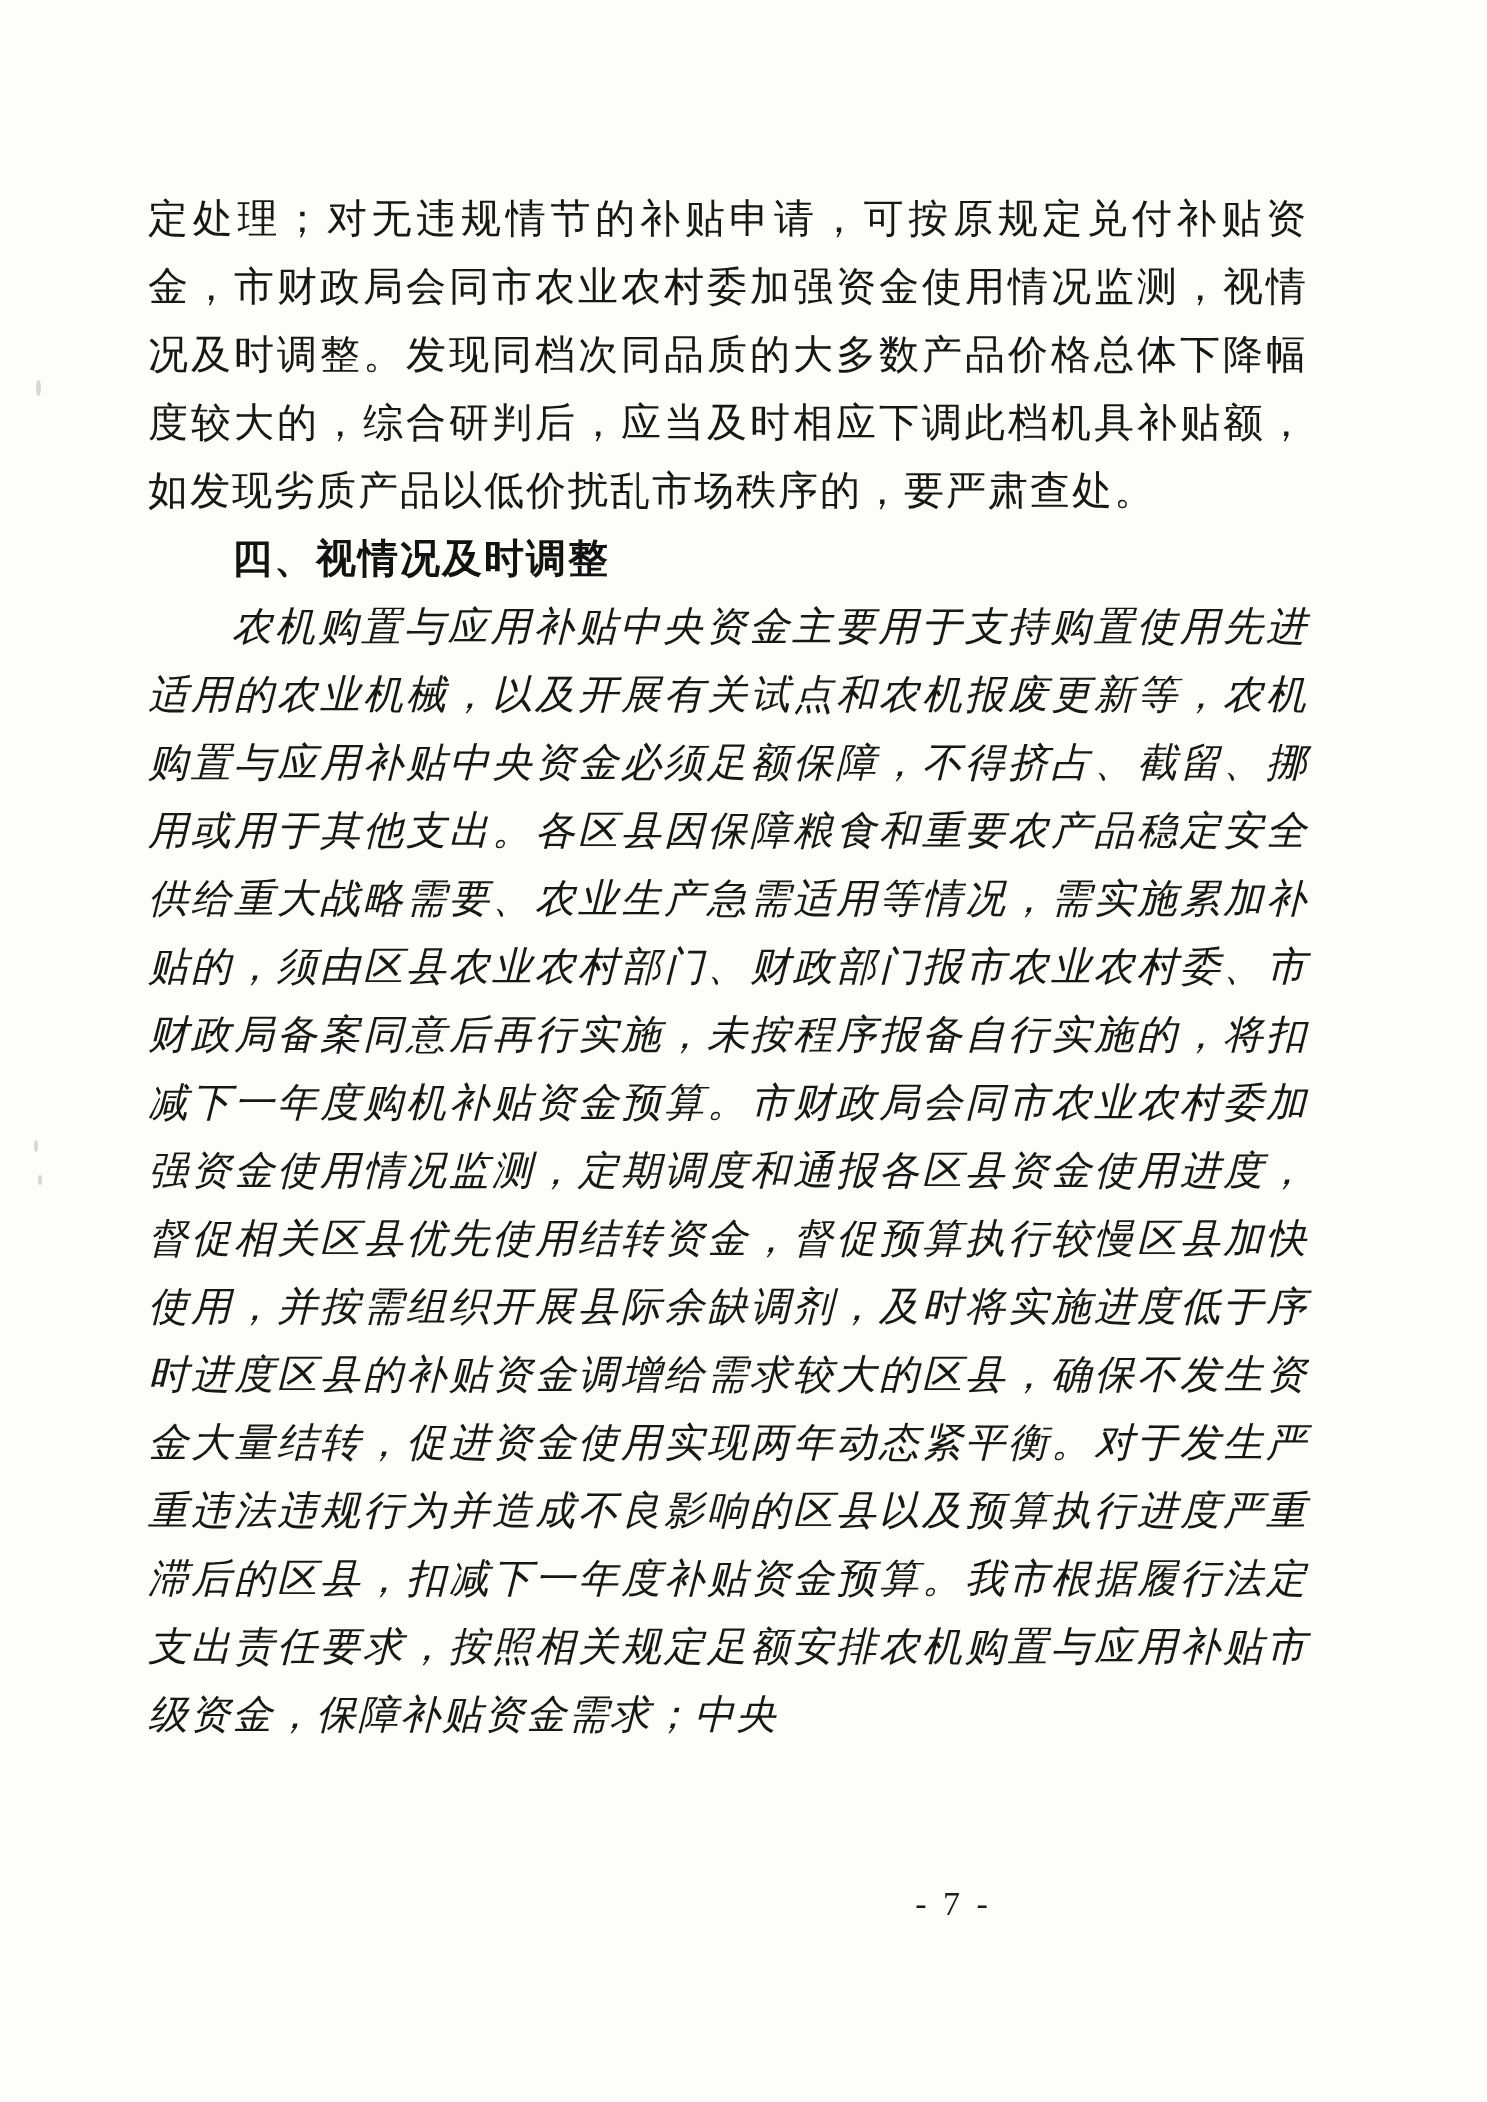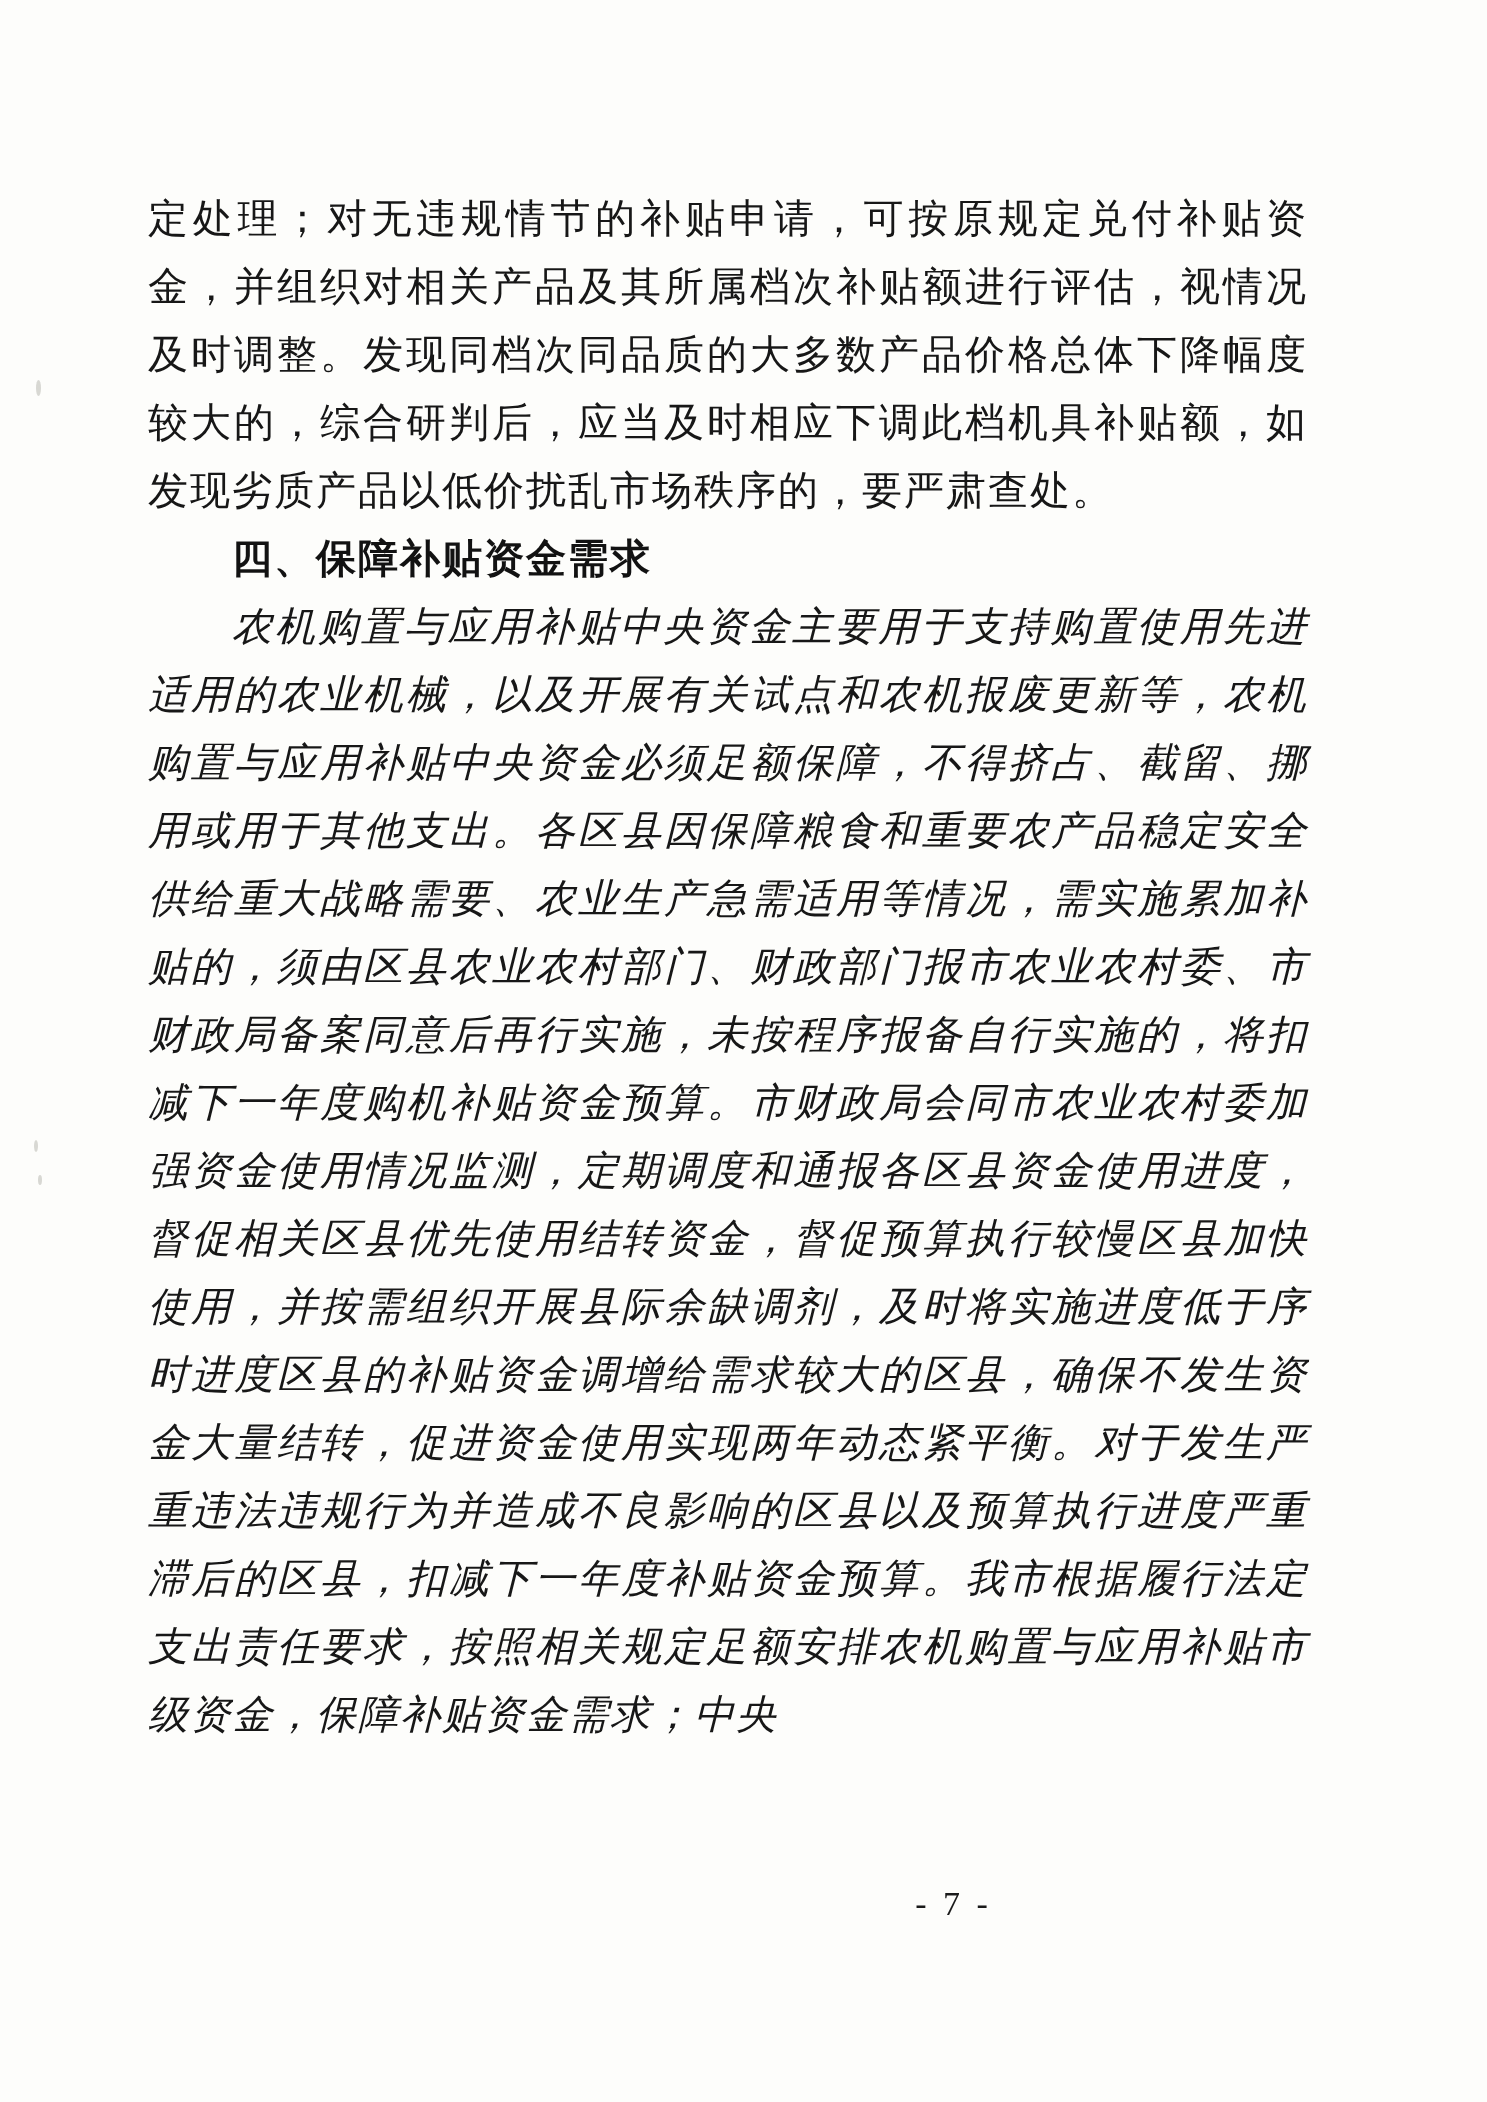--- a/index.html
+++ b/index.html
@@ -79,23 +79,23 @@
 <body>
 
 <div class="page">
 
   <div class="speck" style="left:36px; top:380px; width:5px; height:16px;"></div>
   <div class="speck" style="left:34px; top:1140px; width:4px; height:12px;"></div>
   <div class="speck" style="left:38px; top:1175px; width:4px; height:10px;"></div>
 
   <div class="content">
 
-    <p class="para">定处理；对无违规情节的补贴申请，可按原规定兑付补贴资金，并组织对相关产品及其所属档次补贴额进行评估，视情况及时调整。发现同档次同品质的大多数产品价格总体下降幅度较大的，综合研判后，应当及时相应下调此档机具补贴额，如发现劣质产品以低价扰乱市场秩序的，要严肃查处。</p>
+    <p class="para">定处理；对无违规情节的补贴申请，可按原规定兑付补贴资金，市财政局会同市农业农村委加强资金使用情况监测，视情况及时调整。发现同档次同品质的大多数产品价格总体下降幅度较大的，综合研判后，应当及时相应下调此档机具补贴额，如发现劣质产品以低价扰乱市场秩序的，要严肃查处。</p>
 
-    <p class="heading">四、保障补贴资金需求</p>
+    <p class="heading">四、视情况及时调整</p>
 
     <p class="para indent">农机购置与应用补贴中央资金主要用于支持购置使用先进适用的农业机械，以及开展有关试点和农机报废更新等，农机购置与应用补贴中央资金必须足额保障，不得挤占、截留、挪用或用于其他支出。各区县因保障粮食和重要农产品稳定安全供给重大战略需要、农业生产急需适用等情况，需实施累加补贴的，须由区县农业农村部门、财政部门报市农业农村委、市财政局备案同意后再行实施，未按程序报备自行实施的，将扣减下一年度购机补贴资金预算。市财政局会同市农业农村委加强资金使用情况监测，定期调度和通报各区县资金使用进度，督促相关区县优先使用结转资金，督促预算执行较慢区县加快使用，并按需组织开展县际余缺调剂，及时将实施进度低于序时进度区县的补贴资金调增给需求较大的区县，确保不发生资金大量结转，促进资金使用实现两年动态紧平衡。对于发生严重违法违规行为并造成不良影响的区县以及预算执行进度严重滞后的区县，扣减下一年度补贴资金预算。我市根据履行法定支出责任要求，按照相关规定足额安排农机购置与应用补贴市级资金，保障补贴资金需求；中央</p>
 
   </div>
 
   <div class="page-number">
     <span class="pn-inner">- 7 -</span>
   </div>
 
 </div>

